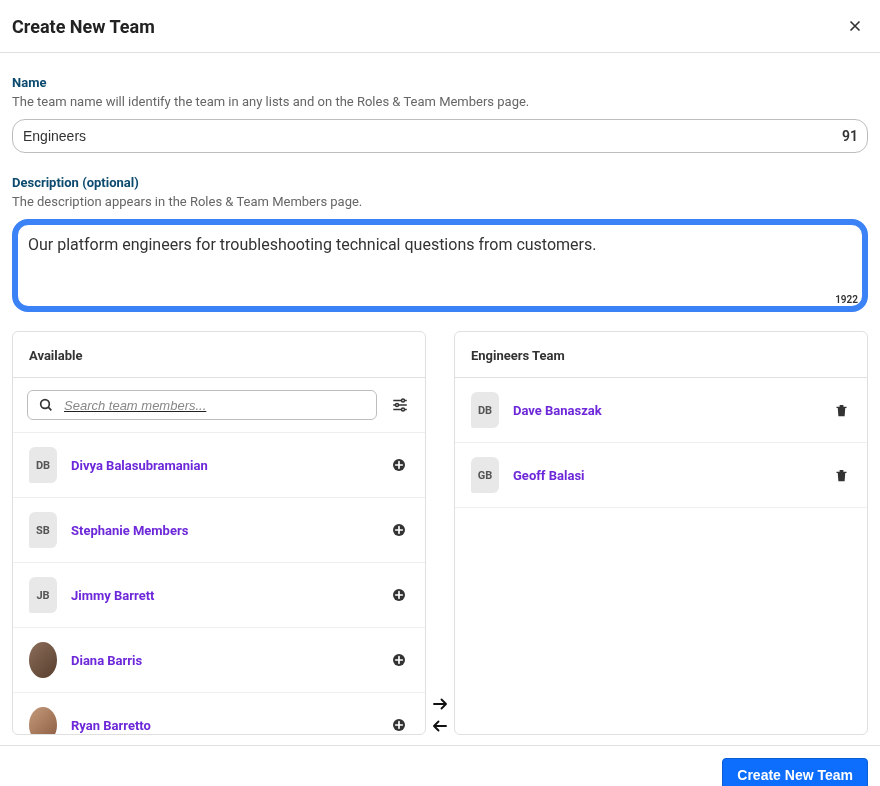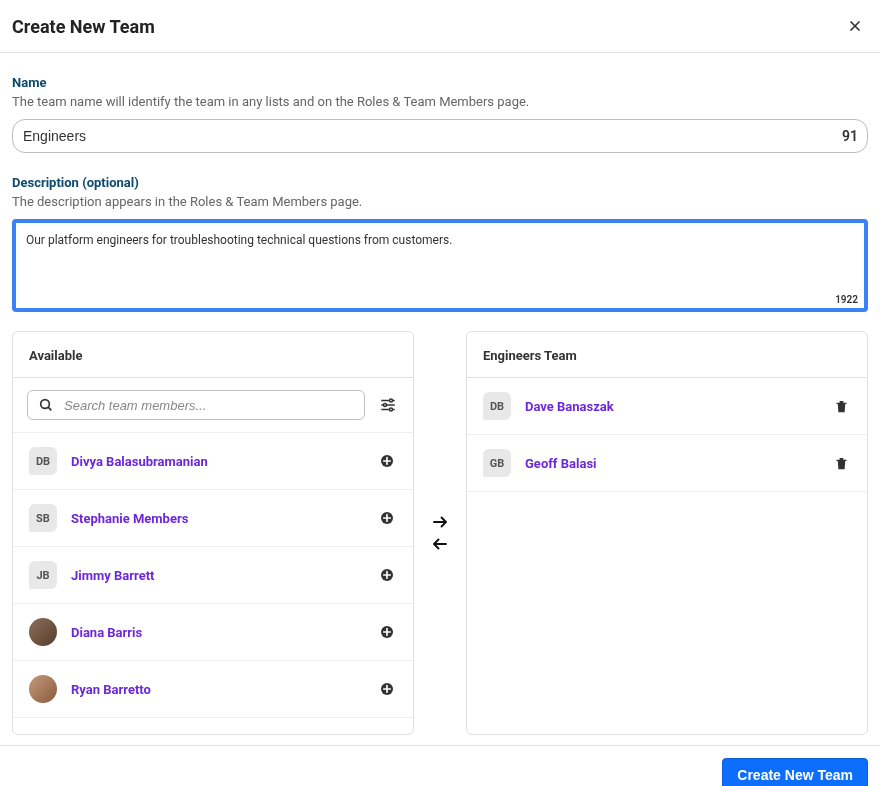--- a/index.html
+++ b/index.html
@@ -66,42 +66,42 @@
       font-size: 14px;
       font-weight: 600;
       color: #333;
     }
     .textarea-wrap {
       position: relative;
       margin-bottom: 16px;
     }
     .text-area {
       width: 100%;
-      border: 4px solid #3b82f6;
-      border-radius: 4px;
+      border: 6px solid #3b82f6;
+      border-radius: 16px;
       padding: 10px 10px 24px 10px;
-      font-size: 12px;
+      font-size: 16px;
       color: #333;
       resize: none;
       height: 93px;
       font-family: inherit;
     }
     .ta-count {
       position: absolute;
       right: 10px;
       bottom: 10px;
       font-size: 10px;
       font-weight: 600;
       color: #333;
       margin-left: 40px;
     }
     .transfer {
       display: flex;
-      align-items: center;
-      gap: 16px;
+      align-items: flex-end;
+      gap: 4px;
     }
     .panel {
       flex: 1;
       border: 1px solid #e0e0e0;
       border-radius: 6px;
       height: 404px;
       display: flex;
       flex-direction: column;
       overflow: hidden;
     }
@@ -120,20 +120,21 @@
       border-bottom: 1px solid #eee;
     }
     .search-box {
       flex: 1;
       display: flex;
       align-items: center;
       border: 1px solid #bdbdbd;
       border-radius: 6px;
       padding: 6px 10px;
       gap: 10px;
+      text-decoration: underline;
     }
     .search-input {
       flex: 1;
       border: none;
       outline: none;
       font-size: 13px;
       font-style: italic;
       color: #555;
     }
     .search-input::placeholder { font-style: italic; color: #888; }
@@ -154,21 +155,21 @@
     .list::-webkit-scrollbar-track { background: #f5f5f5; }
     .member-row {
       display: flex;
       align-items: center;
       padding: 14px 16px;
       border-bottom: 1px solid #eee;
       gap: 14px;
     }
     .avatar {
       width: 28px;
-      height: 28px;
+      height: 36px;
       border-radius: 6px 6px 6px 2px;
       background: #e8e8e8;
       color: #555;
       font-size: 11px;
       font-weight: 700;
       display: flex;
       align-items: center;
       justify-content: center;
       flex-shrink: 0;
     }

